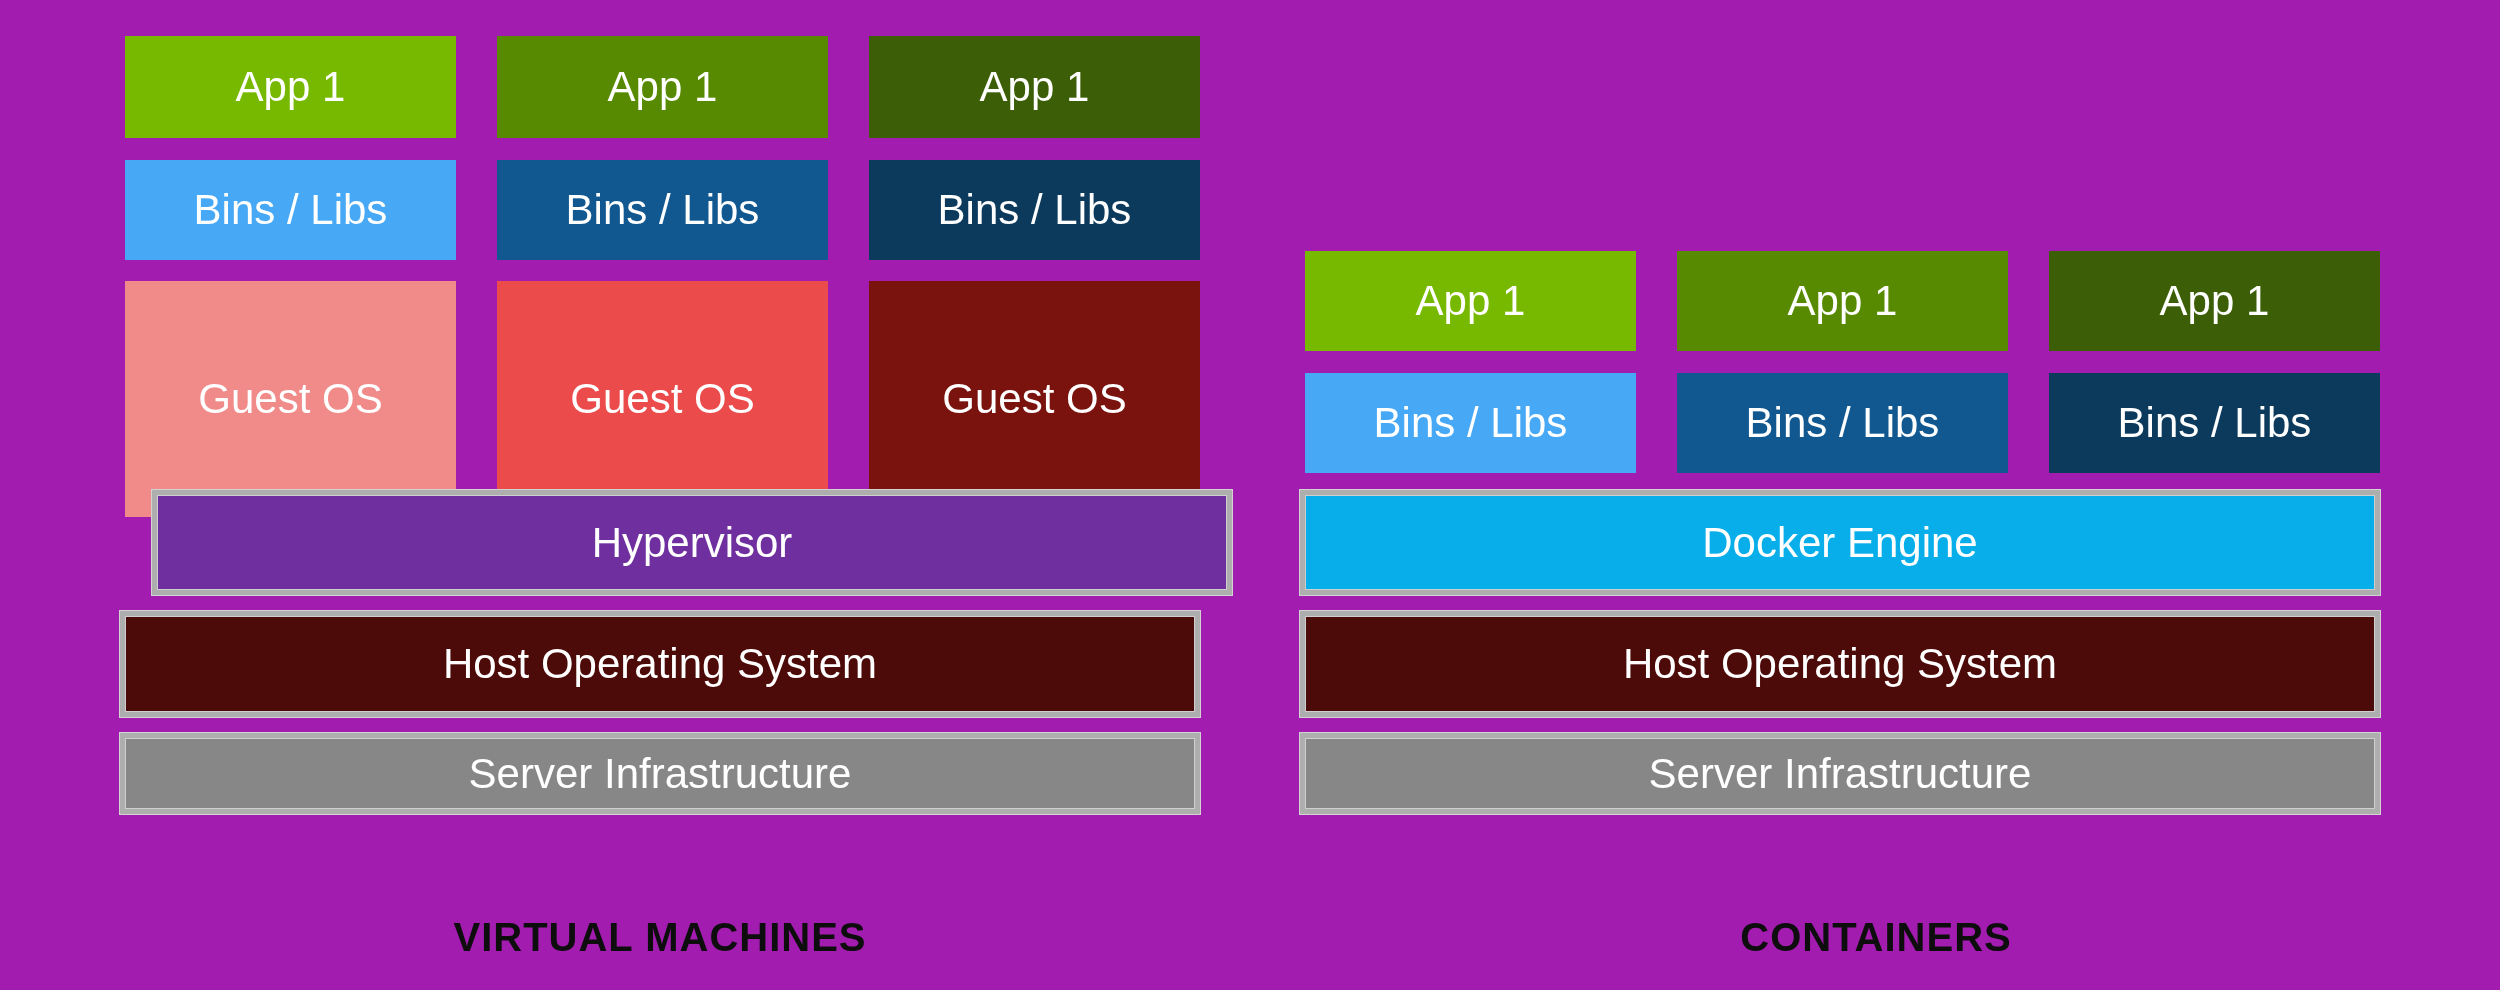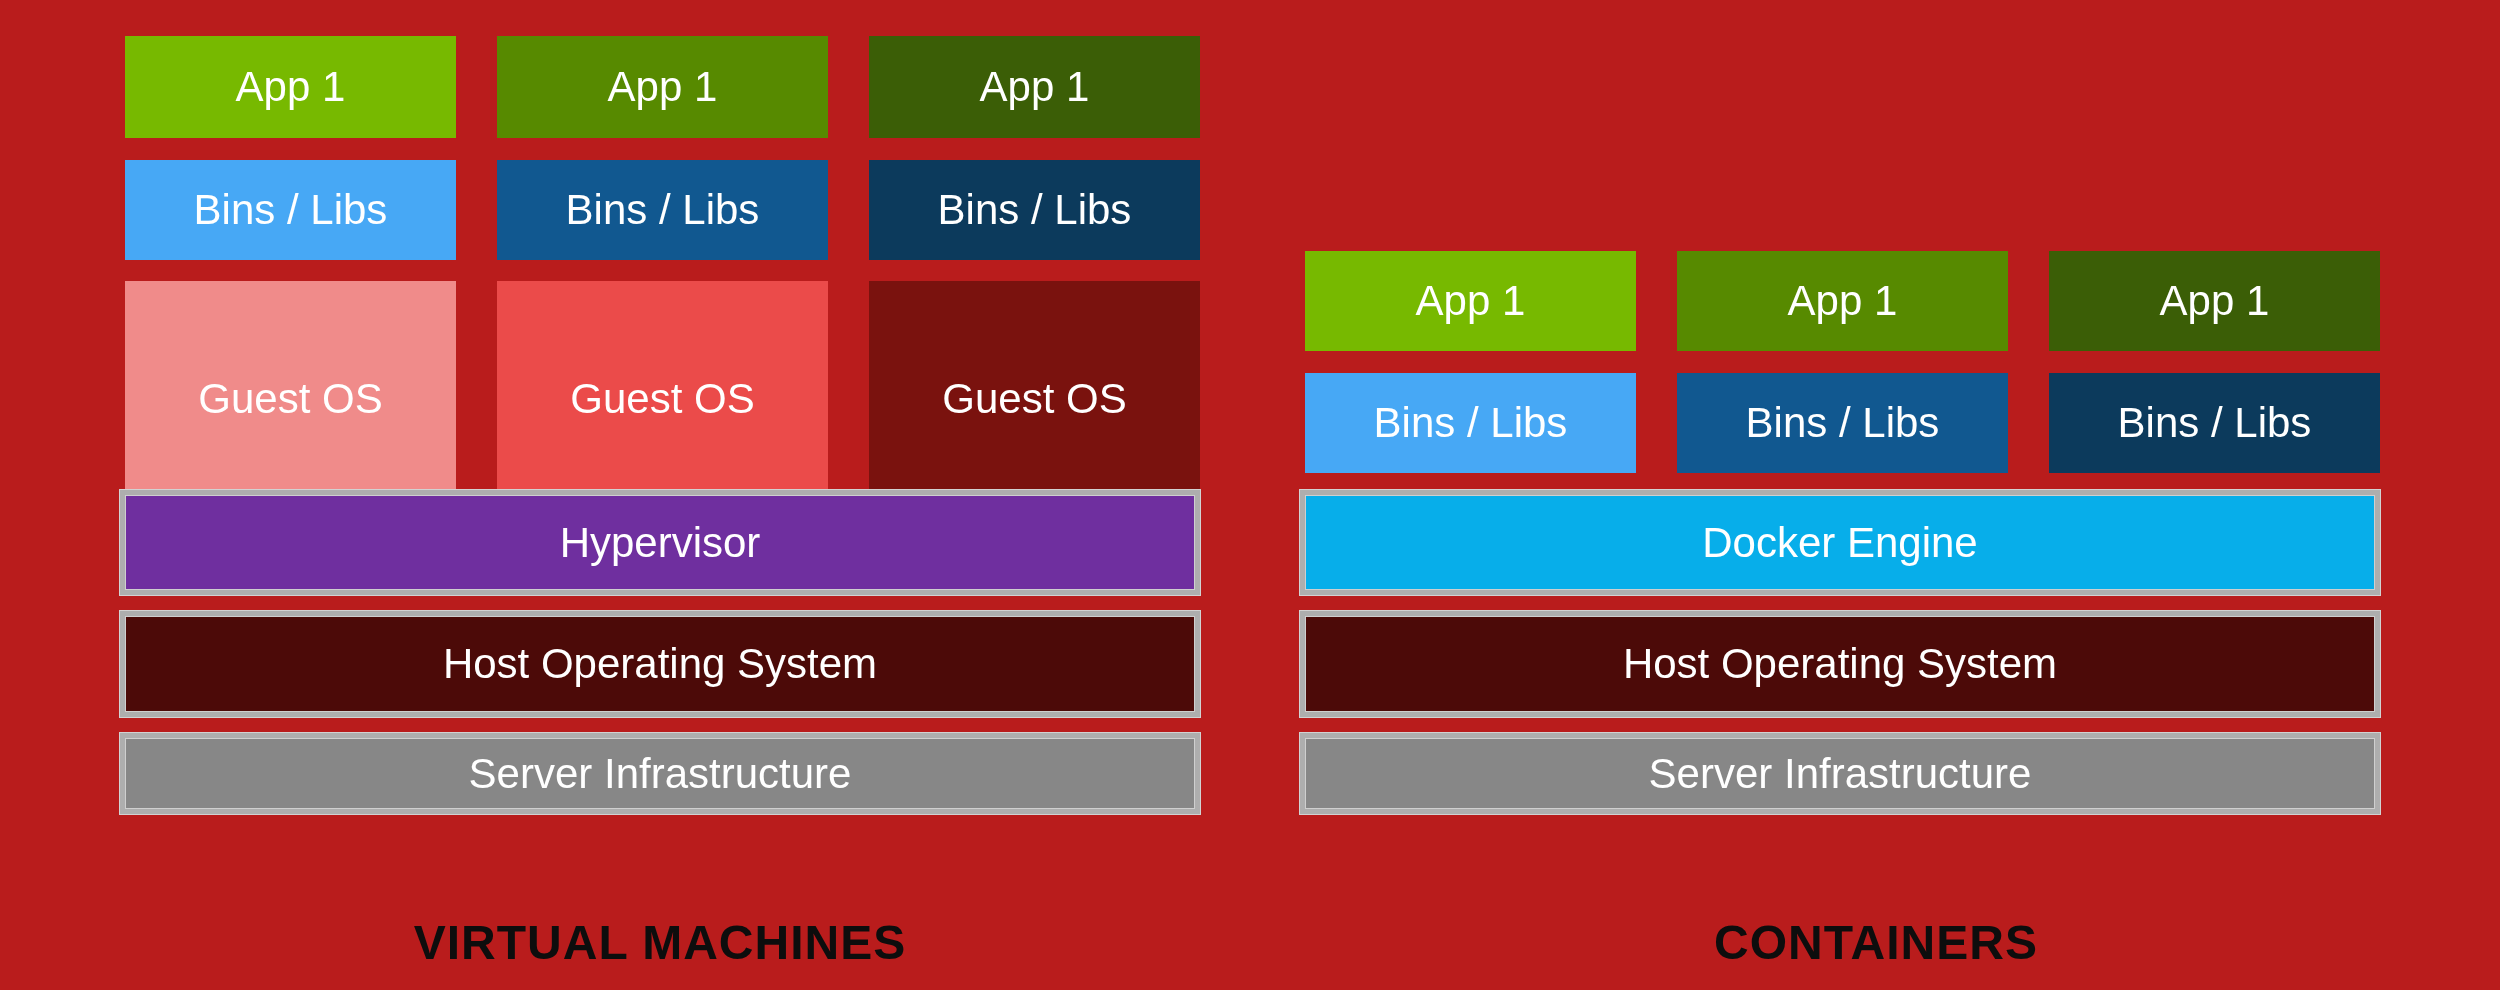--- a/index.html
+++ b/index.html
@@ -1,17 +1,17 @@
 <!DOCTYPE html>
 <html><head>
 <meta charset="utf-8">
 <style>
   html,body{margin:0;padding:0;background:#ffffff;}
   body{font-family:"Liberation Sans","DejaVu Sans",sans-serif;}
-  .canvas{position:relative;width:2500px;height:990px;background:#b91c1c;overflow:hidden;}
+  .canvas{position:relative;width:2500px;height:990px;background:#a21caf;overflow:hidden;}
 
   
   .box{
     position:absolute;
     width:331px;
     display:flex;align-items:center;justify-content:center;
     color:#ffffff;font-size:42px;line-height:1;
     text-align:center;white-space:nowrap;
   }
 
@@ -44,21 +44,21 @@
   .bar-left{left:120px}
   .bar-right{left:1300px}
   .bar-row1{top:490px;height:105px}
   .bar-row2{top:611px;height:106px}
   .bar-row3{top:733px;height:81px}
 
   
   .caption{
     position:absolute;top:915px;width:1080px;
     text-align:center;
-    font-size:48px;font-weight:700;color:#0d0d0d;
+    font-size:40px;font-weight:700;color:#0d0d0d;
     letter-spacing:1px;white-space:nowrap;
   }
   .caption-left{left:120px}
   .caption-right{left:1336px}
 </style>
 </head>
 <body>
 
 <div class="canvas">
 
@@ -67,21 +67,21 @@
   <div class="box xl1 row-guest-vm" style="background-color: rgb(240, 139, 138);">Guest OS</div>
 
   <div class="box xl2 row-app-vm" style="background-color: rgb(87, 138, 0);">App 1</div>
   <div class="box xl2 row-bins-vm" style="background-color: rgb(17, 88, 144);">Bins / Libs</div>
   <div class="box xl2 row-guest-vm" style="background-color: rgb(235, 75, 74);">Guest OS</div>
 
   <div class="box xl3 row-app-vm" style="background-color: rgb(59, 94, 6);">App 1</div>
   <div class="box xl3 row-bins-vm" style="background-color: rgb(12, 58, 92);">Bins / Libs</div>
   <div class="box xl3 row-guest-vm" style="background-color: rgb(122, 18, 14);">Guest OS</div>
 
-  <div class="bar bar-left bar-row1" style="background-color: rgb(111, 47, 159);">Hypervisor</div>
+  <div class="bar bar-left bar-row1" style="background-color: rgb(111, 47, 159); margin-left: 32px;">Hypervisor</div>
   <div class="bar bar-left bar-row2" style="background-color: rgb(76, 10, 8);">Host Operating System</div>
   <div class="bar bar-left bar-row3" style="background-color: rgb(135, 135, 135);">Server Infrastructure</div>
 
   <div class="caption caption-left">VIRTUAL MACHINES</div>
 
   <div class="box xr1 row-app-ct" style="background-color: rgb(119, 185, 0);">App 1</div>
   <div class="box xr1 row-bins-ct" style="background-color: rgb(71, 168, 245);">Bins / Libs</div>
 
   <div class="box xr2 row-app-ct" style="background-color: rgb(87, 138, 0);">App 1</div>
   <div class="box xr2 row-bins-ct" style="background-color: rgb(17, 88, 144);">Bins / Libs</div>

